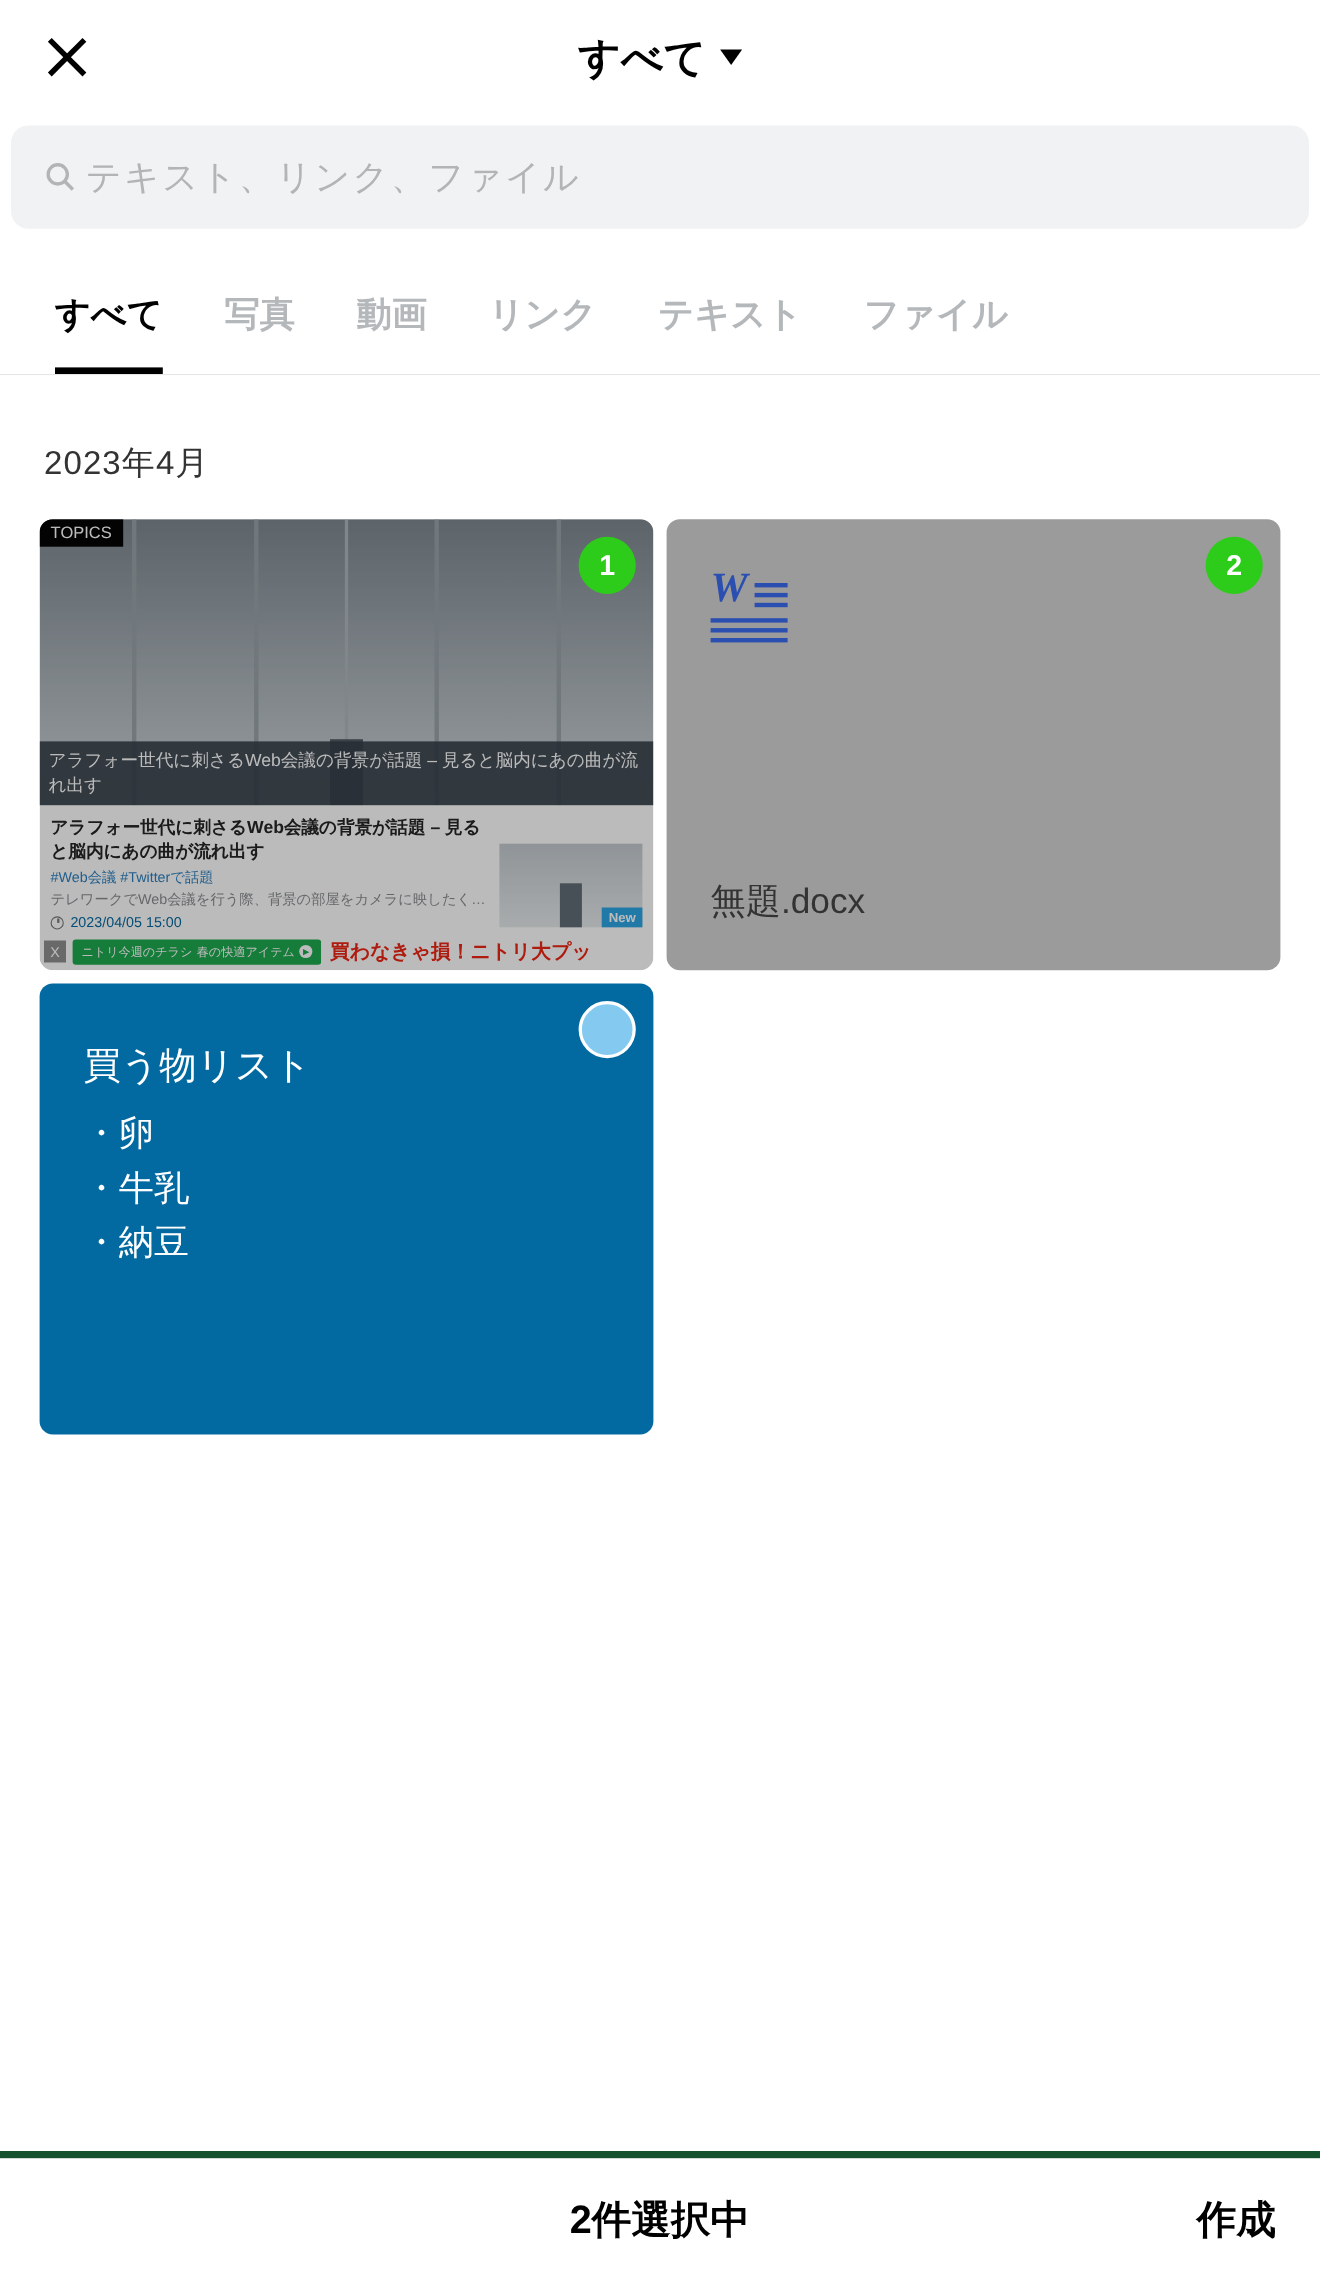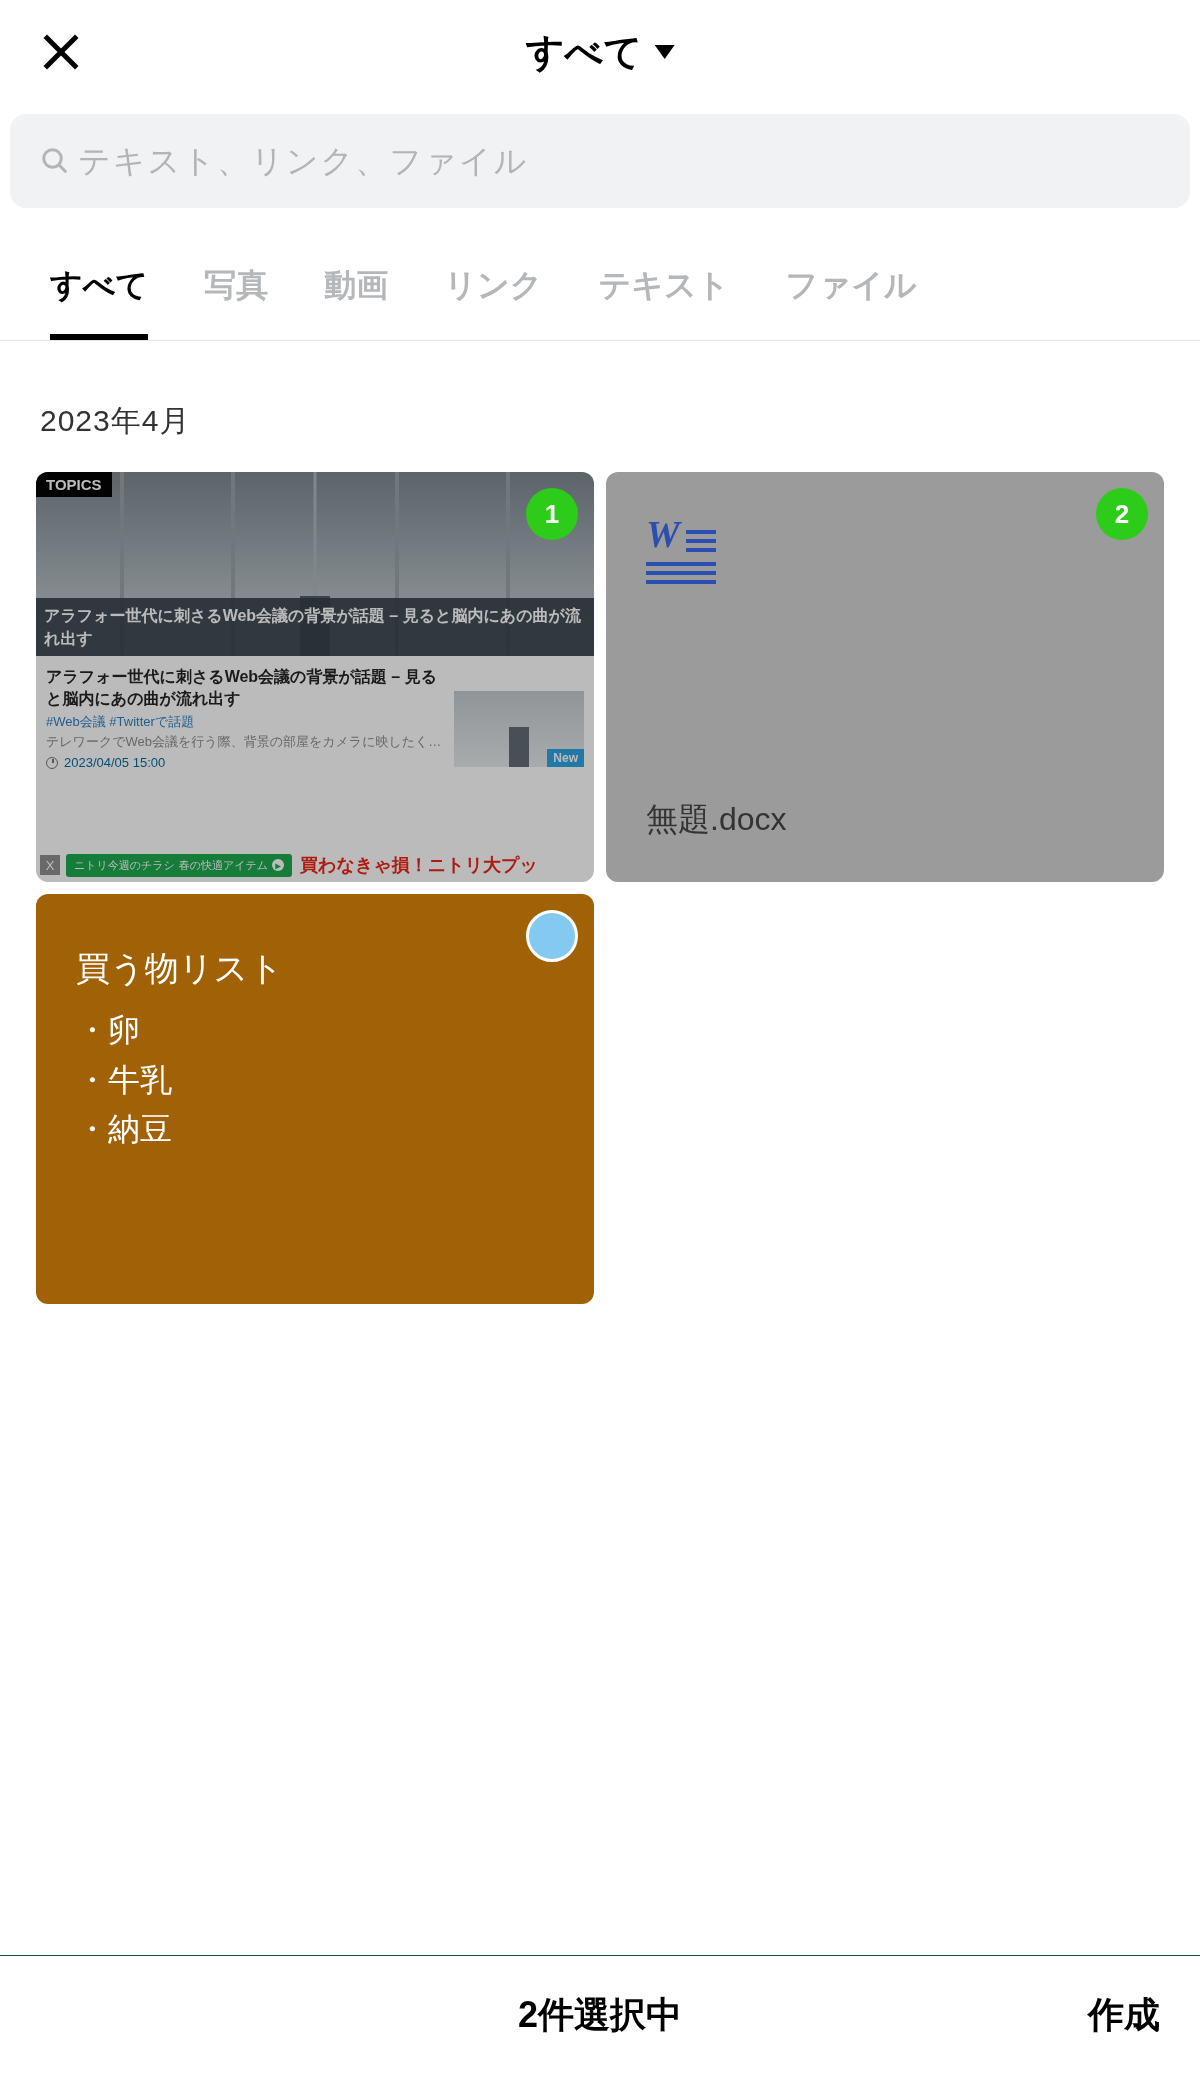--- a/index.html
+++ b/index.html
@@ -99,21 +99,21 @@
     font-size: 26px;
     font-weight: 600;
     color: #fff;
     z-index: 5;
   }
   .sel-badge.num { background: #2ecc1a; }
   .sel-badge.empty { background: #84caf0; border: 3px solid #fff; }
   
   .card-article { background: #fff; }
   .dim { position:absolute; inset:0; background: rgba(10,10,10,0.28); z-index:4; pointer-events:none; }
-  .hero { position: relative; height: 184px; background: linear-gradient(#7c878f,#cfd6da); font-weight: bold; }
+  .hero { position: relative; height: 260px; background: linear-gradient(#7c878f,#cfd6da); }
   .hero::before, .hero::after { content:""; position:absolute; background:#aeb7bd; }
   .hero::before { left:50%; top:0; width:3px; height:100%; transform:translateX(-50%); }
   .hero .pillar { position:absolute; top:0; bottom:0; width:4px; background:#98a2a8; }
   .hero .p1{left:15%} .hero .p2{left:35%} .hero .p3{right:35%} .hero .p4{right:15%}
   .hero .door { position:absolute; left:50%; bottom:0; transform:translateX(-50%); width:30px; height:60px; background:#4f5b63; }
   .topics-tag {
     position:absolute; top:0; left:0; background:#000; color:#fff; font-size:15px; padding:4px 10px; z-index:2;
   }
   .hero-caption {
     position:absolute; left:0; right:0; bottom:0; background:rgba(50,60,70,0.9); color:#fff;
@@ -139,35 +139,35 @@
   .card-file { background:#9b9b9b; display:flex; flex-direction:column; justify-content:space-between; padding:40px; }
   .word-icon { width:70px; display:inline-block; }
   .word-top { display:flex; align-items:flex-end; gap:6px; }
   .word-w { font-size:38px; font-weight:700; color:#2b4fb0; font-family: Georgia, serif; font-style: italic; }
   .word-lines-top { flex:1; display:flex; flex-direction:column; gap:5px; padding-bottom:4px;}
   .word-lines-top div { height:4px; background:#2b4fb0; }
   .word-lines-bot { display:flex; flex-direction:column; gap:5px; margin-top:6px;}
   .word-lines-bot div { height:4px; background:#2b4fb0; }
   .file-name { font-size:32px; color:#333; }
   
-  .card-note { background:#a16207; color:#fff; padding:52px 40px; height:410px; }
+  .card-note { background:#0369a1; color:#fff; padding:52px 40px; height:410px; }
   .note-title { font-size:34px; margin-bottom:14px; }
   .note-line { font-size:32px; line-height:1.55; }
   
   .footer {
     position: fixed;
     bottom: 0; left: 0;
     width: 1200px;
     background:#fff;
     display:flex;
     align-items:center;
     height:120px;
     font-size:36px;
     font-weight:600;
-    border-top: 1px solid #14532d;
+    border-top: 7px solid #14532d;
   }
   .footer-center { position:absolute; left:50%; transform:translateX(-50%); }
   .footer-right { position:absolute; right:40px; cursor:pointer; }
 </style>
 </head>
 <body>
 
 <div class="header">
   <svg class="close-icon" viewBox="0 0 24 24">
     <line x1="3" y1="3" x2="21" y2="21" stroke="#000" stroke-width="2.8"></line>

